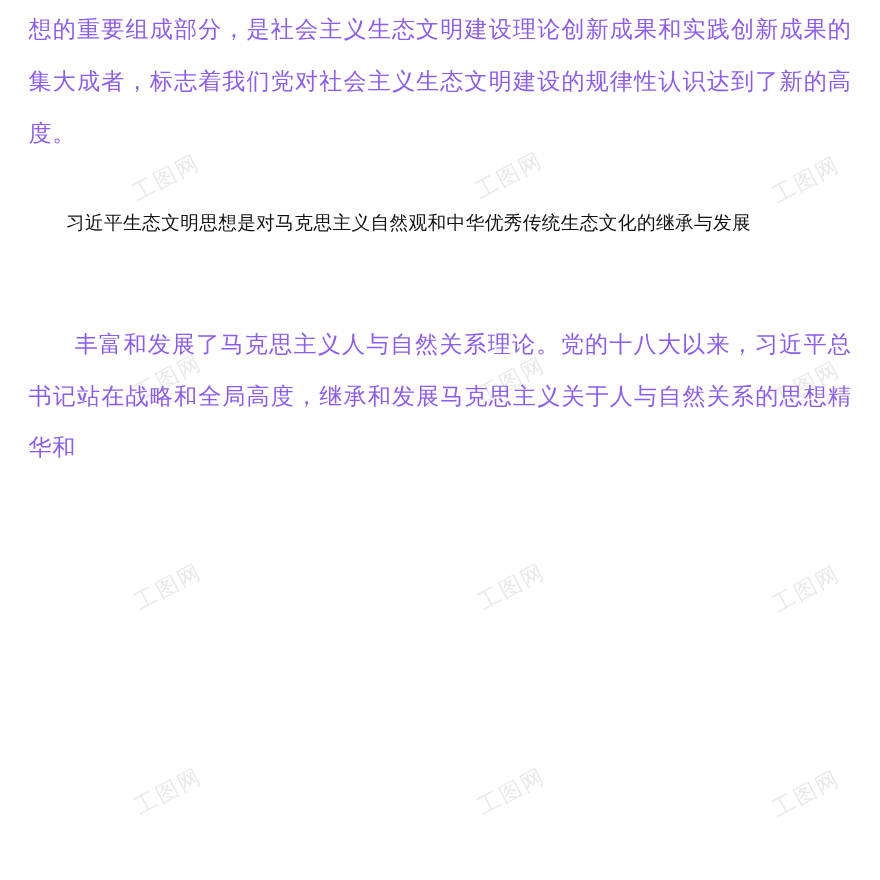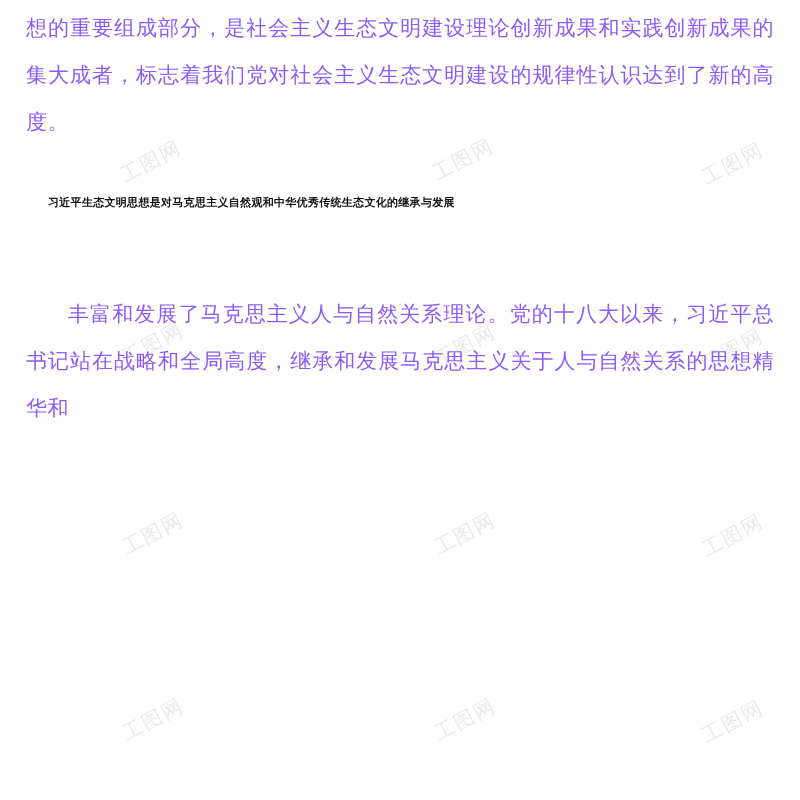--- a/index.html
+++ b/index.html
@@ -35,22 +35,22 @@
     text-justify: inter-ideograph;
     letter-spacing: 0.4px;
     white-space: pre-wrap;
   }
   p.para.indent {
     text-indent: 2em;
   }
   h2.heading {
     margin: 0;
     color: #111111;
-    font-size: 11px;
-    font-weight: bold;
+    font-size: 17px;
+    font-weight: normal;
     line-height: 47px;
     text-align: justify;
     text-justify: inter-ideograph;
     letter-spacing: 0.3px;
     text-indent: 2em;
   }
   .gap-small { height: 28px; }
   .gap-med { height: 34px; }
   .gap-large { height: 36px; }
 

